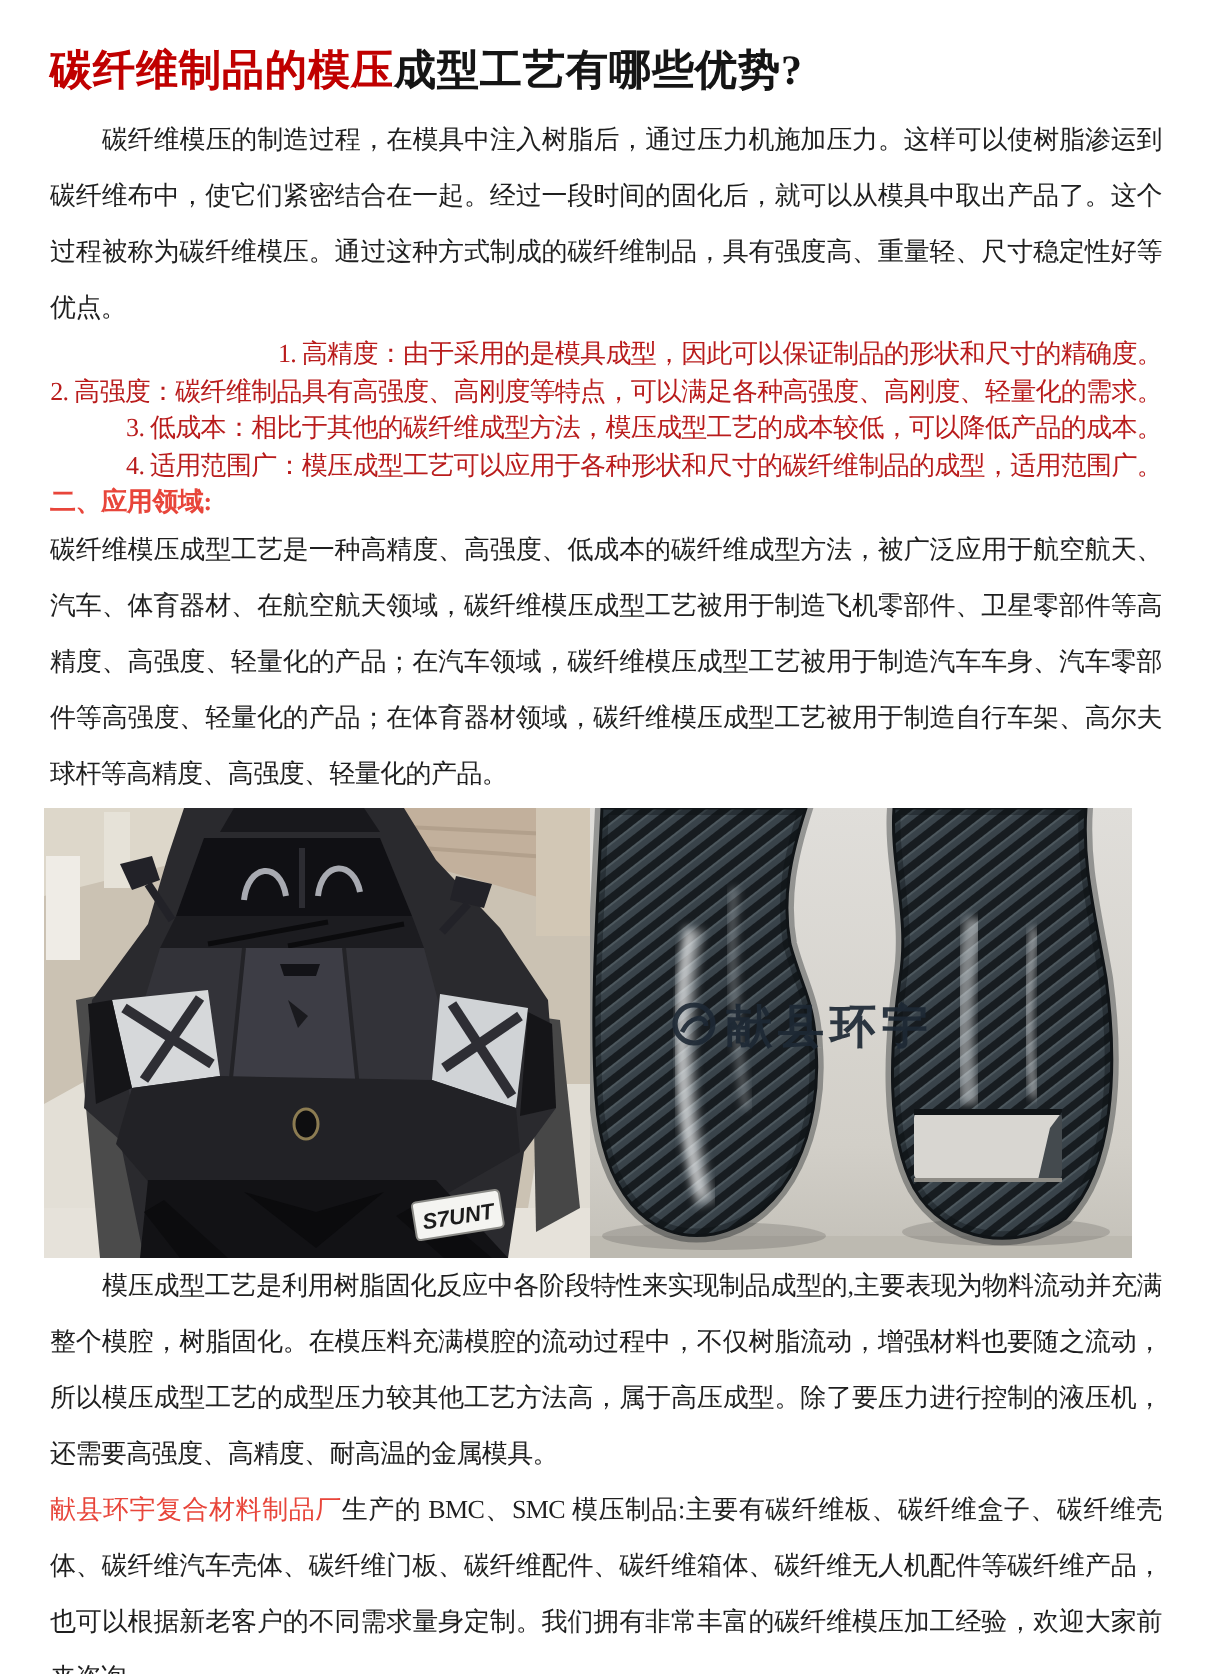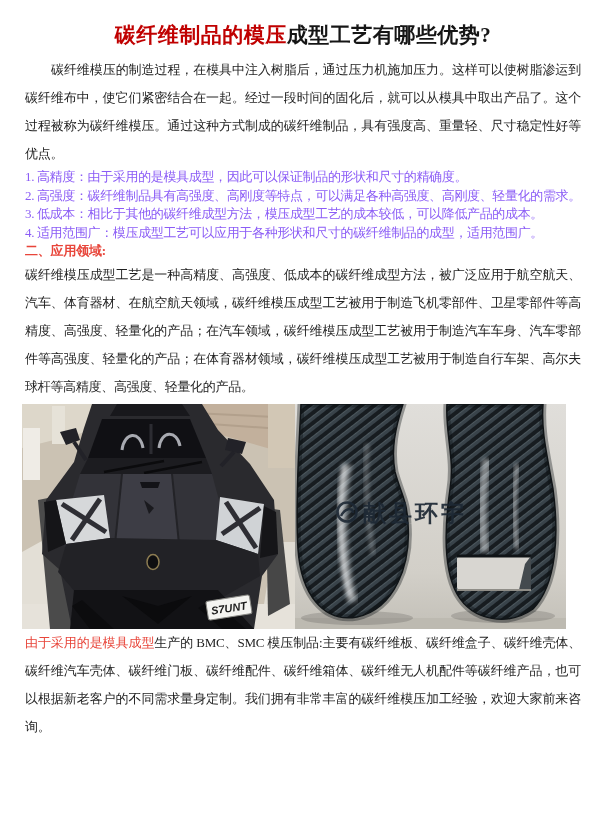--- a/index.html
+++ b/index.html
@@ -3,39 +3,39 @@
 <meta charset="utf-8">
 <style>
   html,body{margin:0;padding:0;background:#ffffff;}
   body{
     width:606px;height:837px;overflow:hidden;position:relative;
     font-family:"Liberation Serif","DejaVu Serif",serif;
     color:#1f1f1f;
   }
   .page{padding:20px 25px 0 25px;}
   .doc-title{
-    margin:0 0 6px 0;text-align:center;
+    margin:0 0 6px 0;text-align:left;
     font-size:21px;line-height:30px;font-weight:bold;
     letter-spacing:0.5px;
   }
   .doc-title .red{color:#c00000;}
   .doc-title .black{color:#151515;font-weight:600;}
   p.body-par{
     margin:0;font-size:13px;line-height:28px;
     text-align:justify;letter-spacing:-0.3px;
     color:#1f1f1f;
   }
   p.indent{text-indent:2em;}
   .sec-heading{
     margin:0;color:#e8453a;font-size:13px;line-height:18.6px;
     font-weight:bold;letter-spacing:-0.2px;
   }
   .opt-item{
     margin:0;font-size:13px;line-height:18.6px;
-    letter-spacing:-0.35px;white-space:nowrap;color:#8b5cf6;
+    letter-spacing:-0.35px;white-space:nowrap;color:#b91c1c;text-align:right;
   }
   .photo-row{
     display:flex;margin:3px 0 0 -3px;height:225px;
   }
   .photo-row svg{display:block;flex:0 0 auto;}
   .after-photos{margin-top:9px;}
   .company{color:#e8453a;}
 </style>
 </head>
 <body>
@@ -164,16 +164,17 @@
       <g>
         <g>
           <circle cx="52" cy="108" r="9.5" fill="none" stroke="#1d2834" stroke-width="2.6" opacity="0.9"></circle>
           <path d="M46,112 C50,104 58,103 58,109" fill="none" stroke="#1d2834" stroke-width="2.4" opacity="0.9"></path>
         </g>
         <text x="68" y="117" font-family="Liberation Sans, sans-serif" font-size="23" font-weight="bold" letter-spacing="3" fill="#1d2834" opacity="0.92">献县环宇</text>
       </g>
     </svg>
   </div>
 
+  <p class="body-par indent after-photos">模压成型工艺是利用树脂固化反应中各阶段特性来实现制品成型的,主要表现为物料流动并充满整个模腔，树脂固化。在模压料充满模腔的流动过程中，不仅树脂流动，增强材料也要随之流动，所以模压成型工艺的成型压力较其他工艺方法高，属于高压成型。除了要压力进行控制的液压机，还需要高强度、高精度、耐高温的金属模具。</p>
 
-  <p class="body-par"><span class="company">由于采用的是模具成型</span><span>生产的 BMC、SMC 模压制品:主要有碳纤维板、碳纤维盒子、碳纤维壳体、碳纤维汽车壳体、碳纤维门板、碳纤维配件、碳纤维箱体、碳纤维无人机配件等碳纤维产品，也可以根据新老客户的不同需求量身定制。我们拥有非常丰富的碳纤维模压加工经验，欢迎大家前来咨询。</span></p>
+  <p class="body-par"><span class="company">献县环宇复合材料制品厂</span><span>生产的 BMC、SMC 模压制品:主要有碳纤维板、碳纤维盒子、碳纤维壳体、碳纤维汽车壳体、碳纤维门板、碳纤维配件、碳纤维箱体、碳纤维无人机配件等碳纤维产品，也可以根据新老客户的不同需求量身定制。我们拥有非常丰富的碳纤维模压加工经验，欢迎大家前来咨询。</span></p>
 
 </div>
 
 </body></html>

